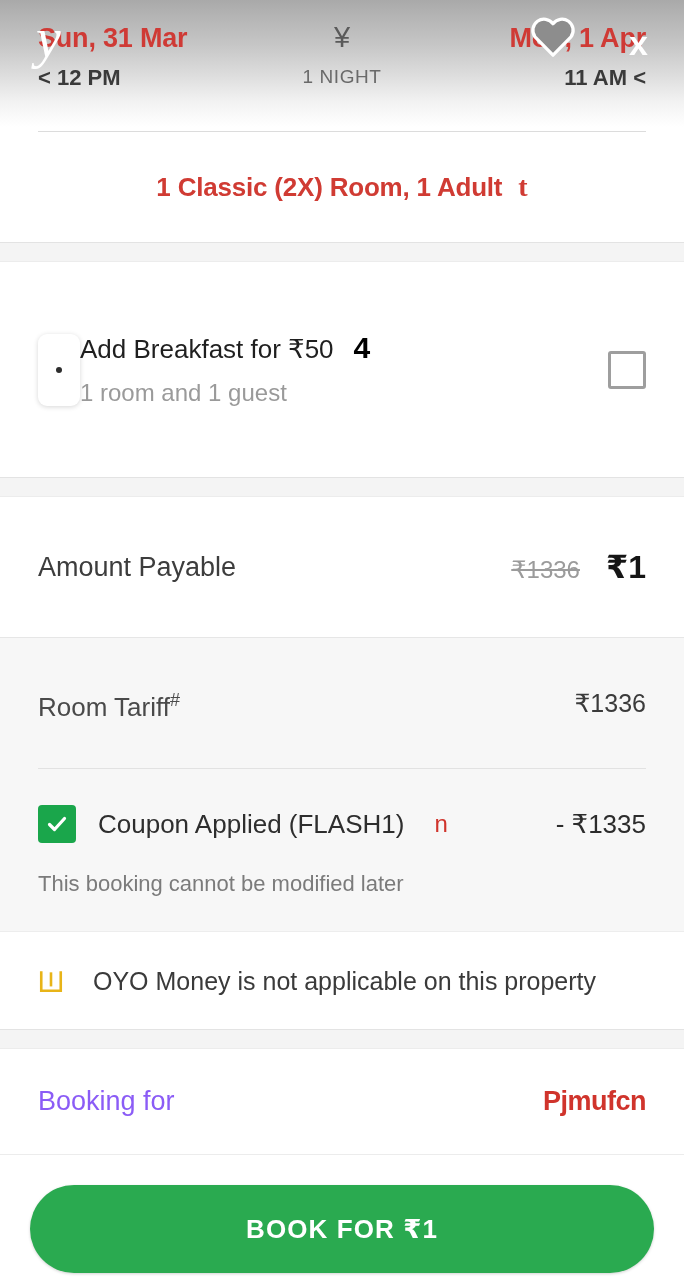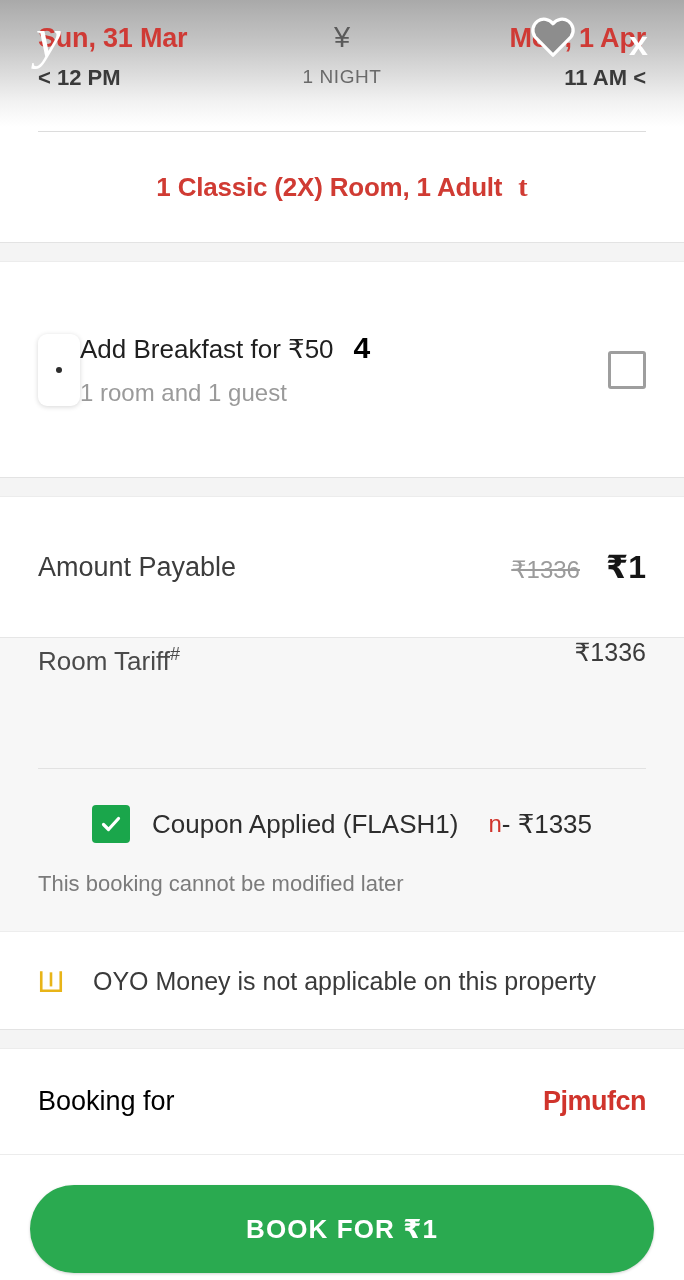--- a/index.html
+++ b/index.html
@@ -239,21 +239,21 @@
   }
 
   
   .breakdown {
     background: #f7f7f7;
     border-top: 1px solid #e6e6e6;
     padding: 0 38px;
   }
   .tariff-row {
     display: flex;
-    align-items: flex-start;
+    align-items: center;
     justify-content: space-between;
     height: 130px;
   }
   .tariff-left { display: flex; flex-direction: column; }
   .tariff-title {
     color: #4a4a4a;
     font-size: 26px;
     line-height: 32px;
   }
   .tariff-title sup { font-size: 18px; }
@@ -268,21 +268,21 @@
     font-size: 25px;
   }
   .inner-rule {
     height: 1px;
     background: #e2e2e2;
   }
   .coupon-block { padding-top: 36px; padding-bottom: 32px; }
   .coupon-row {
     display: flex;
     align-items: center;
-    justify-content: center;
+    justify-content: space-between;
   }
   .coupon-left {
     display: flex;
     align-items: center;
     gap: 22px;
   }
   .coupon-check {
     width: 38px;
     height: 38px;
     background: #1aa64b;
@@ -342,21 +342,21 @@
   .booking-for {
     height: 106px;
     display: flex;
     align-items: center;
     justify-content: space-between;
     padding: 0 38px;
     background: #ffffff;
     border-bottom: 1px solid #ececec;
   }
   .booking-label {
-    color: #000000;
+    color: #8b5cf6;
     font-size: 27px;
     text-align: right;
   }
   .booking-name {
     color: #d0342c;
     font-size: 27px;
     font-weight: bold;
     letter-spacing: -0.5px;
   }
 

